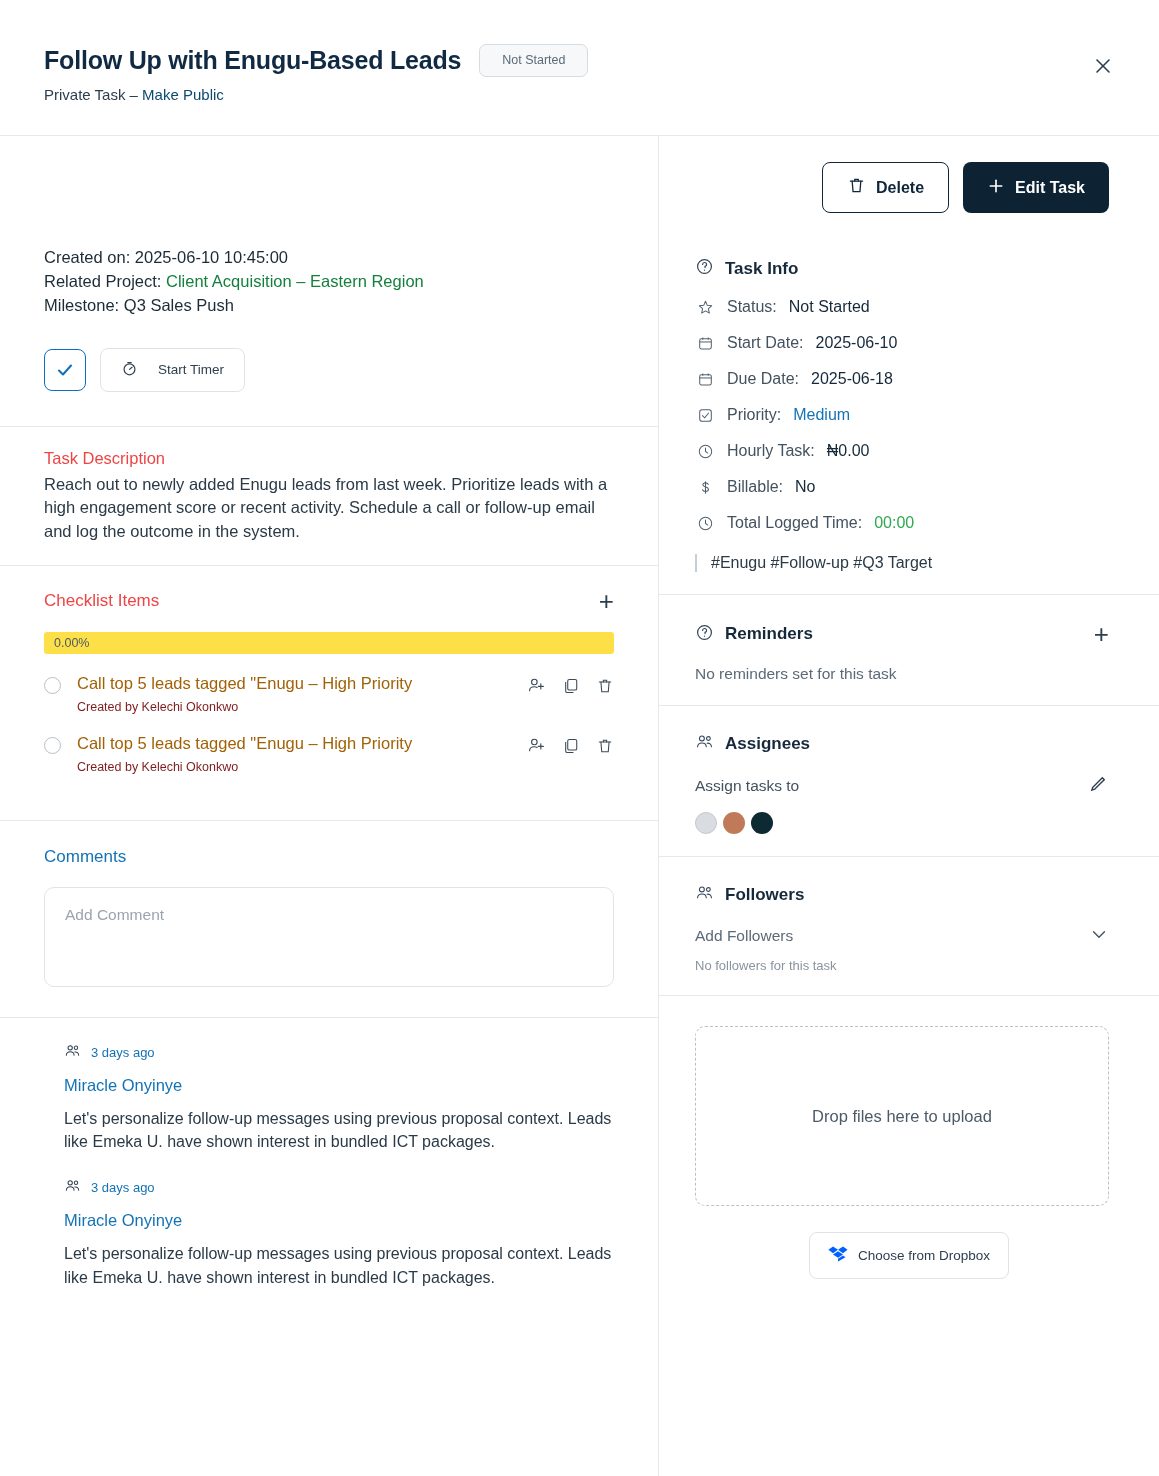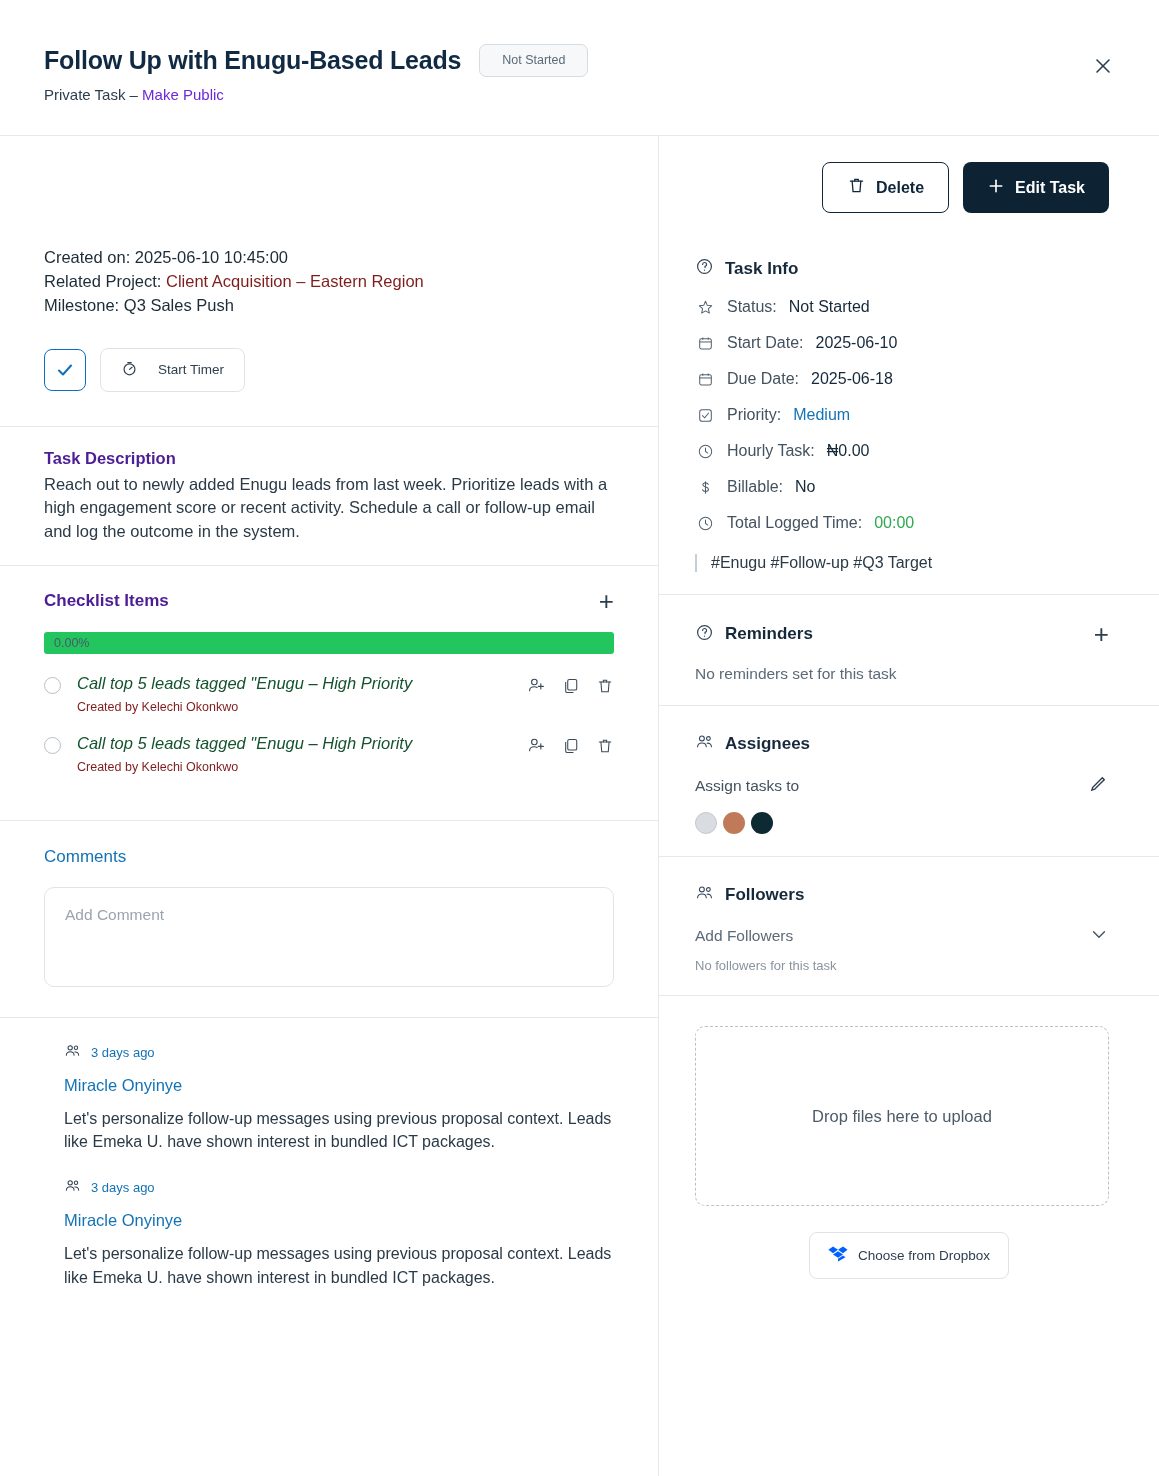--- a/index.html
+++ b/index.html
@@ -38,21 +38,21 @@
     color: #5b6b7a;
     font-size: 12.5px;
     padding: 9px 22px;
     line-height: 1;
   }
   .subtitle {
     margin-top: 9px;
     font-size: 15px;
     color: #2c3e50;
   }
-  .subtitle .link { color: #6d28d9; cursor: pointer; }
+  .subtitle .link { color: #0c4a6e; cursor: pointer; }
   .close-btn {
     position: absolute;
     top: 52px; right: 42px;
     width: 28px; height: 28px;
     display: flex; align-items: center; justify-content: center;
     color: #2c3e50;
     cursor: pointer;
     font-size: 22px;
     line-height: 1;
   }
@@ -73,21 +73,21 @@
   }
 
   
   .meta {
     padding: 110px 44px 0 44px;
     font-size: 16.5px;
     line-height: 1.45;
     color: #1c2b36;
   }
   .meta .label { color: #1c2b36; }
-  .meta .link { color: #7f1d1d; cursor: pointer; text-align: right; }
+  .meta .link { color: #15803d; cursor: pointer; text-align: right; }
   .meta .strong { font-weight: 400; }
 
   .action-row {
     display: flex;
     align-items: center;
     gap: 14px;
     padding: 30px 44px 34px 44px;
   }
   .check-box-btn {
     width: 42px; height: 42px;
@@ -107,62 +107,62 @@
     color: #30404e;
     cursor: pointer;
   }
 
   .section {
     border-top: 1px solid #e6e9ec;
     padding: 22px 44px 22px 44px;
   }
   .section-title {
     font-size: 16.5px;
-    font-weight: 700;
-    color: #4c1d95;
+    font-weight: 400;
+    color: #ef4444;
     margin-bottom: 5px;
   }
   .desc-text {
     font-size: 16.5px;
     line-height: 1.42;
     color: #2a3a47;
   }
 
   .checklist-head {
     display: flex; align-items: center; justify-content: space-between;
   }
   .checklist-head .section-title { font-size: 17px; margin: 0; }
   .plus-icon {
     font-size: 26px; color: #2f3e4c; cursor: pointer; line-height: 1;
     font-weight: 300;
   }
   .progress-bar {
     margin-top: 18px;
     height: 22px;
-    background: #22c55e;
+    background: #fde047;
     border-radius: 3px;
     display: flex; align-items: center;
     padding-left: 10px;
     font-size: 12.5px;
     color: #4b5a68;
   }
   .check-item {
     margin-top: 20px;
     display: flex; align-items: flex-start;
   }
   .circle {
     width: 17px; height: 17px;
     border: 1.6px solid #b7bfc7;
     border-radius: 50%;
     margin-top: 3px;
     flex: 0 0 auto;
     cursor: pointer;
   }
   .check-item-body { margin-left: 16px; flex: 1 1 auto; }
-  .check-item-title { font-size: 16.5px; color: #14532d; font-style: italic; }
+  .check-item-title { font-size: 16.5px; color: #a16207; }
   .check-item-sub {
     font-size: 12.5px; color: #7f1d1d; margin-top: 7px;
   }
   .check-item-tools {
     display: flex; align-items: center; gap: 16px;
     margin-top: 2px; color: #3b4a57;
   }
   .check-item-tools span { cursor: pointer; display: flex; }
 
   .comments-head {

